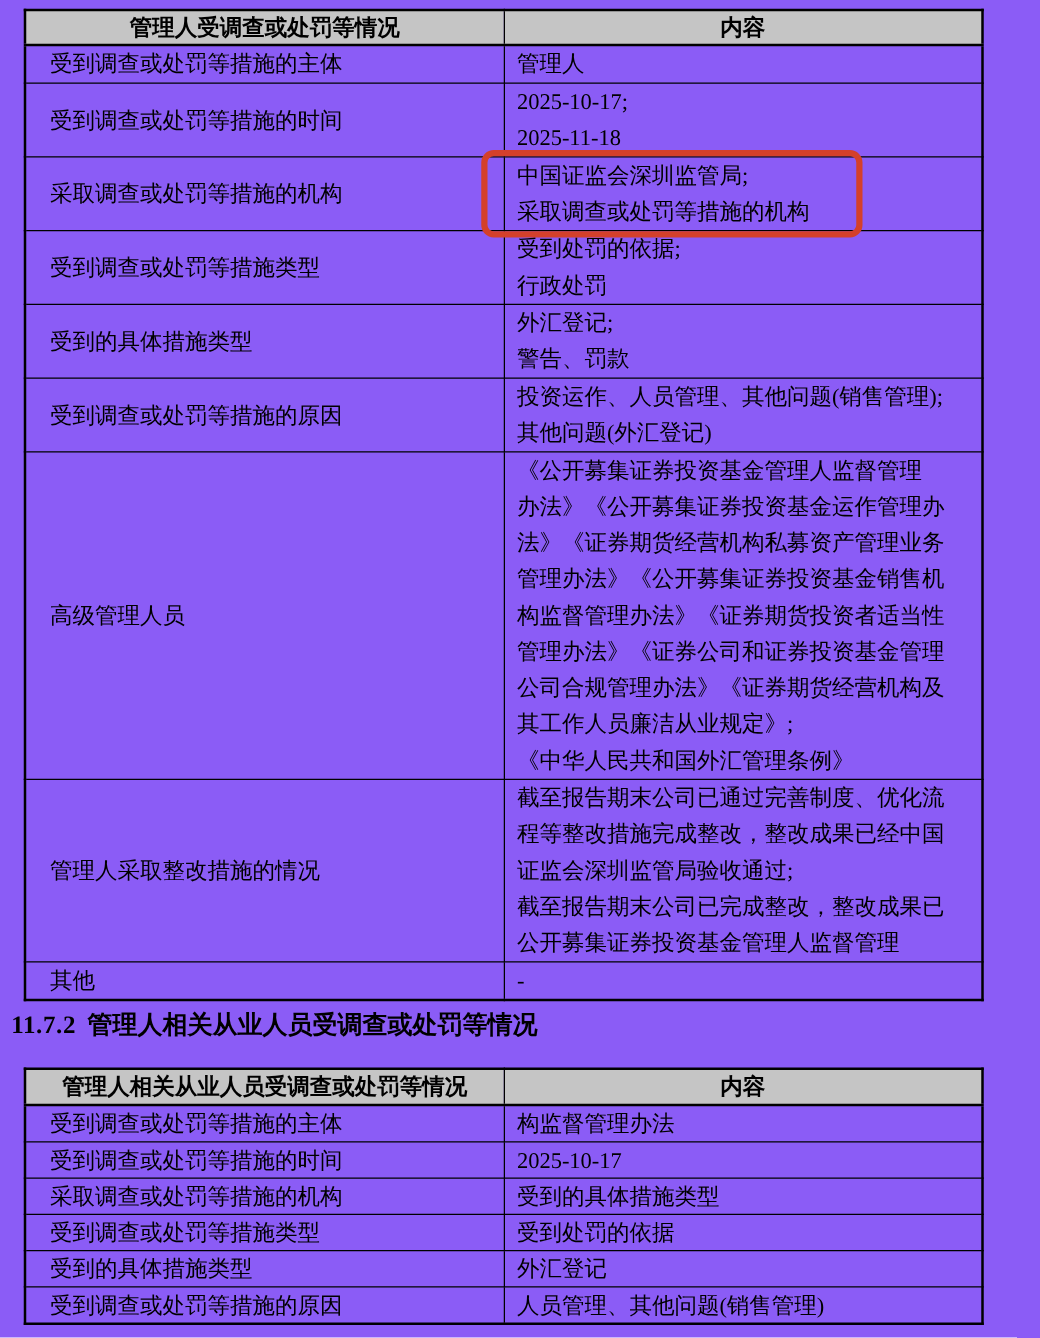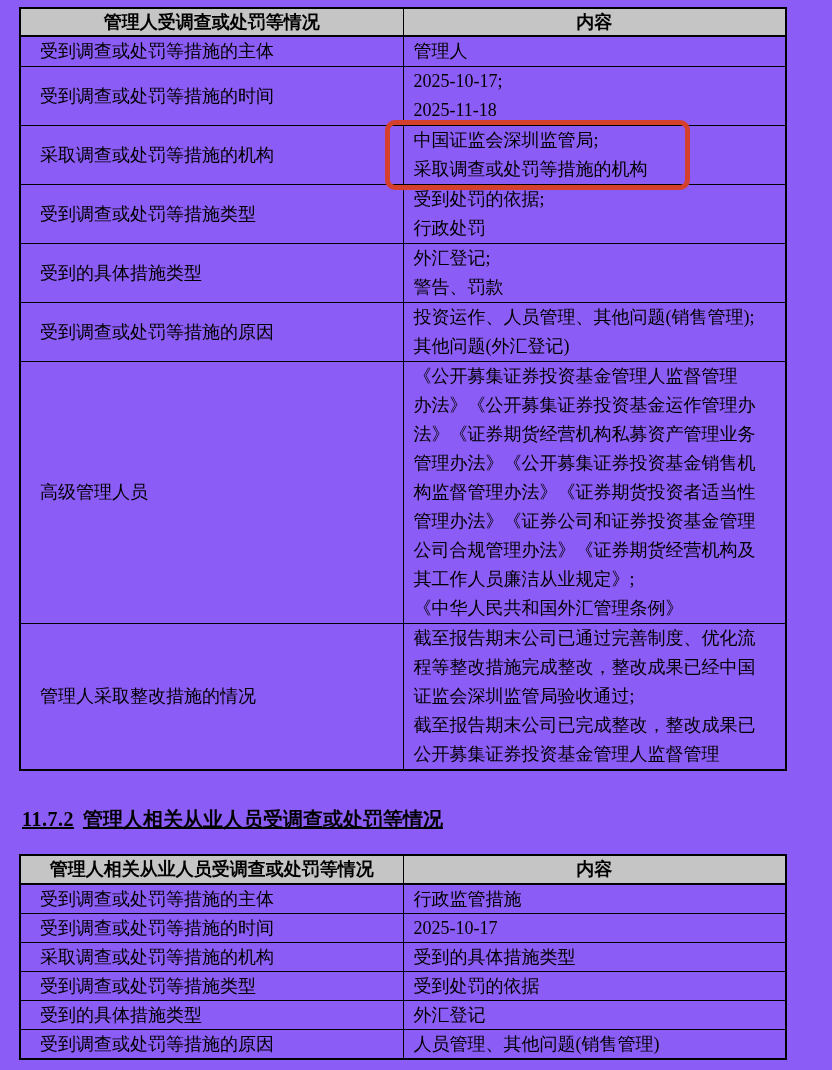--- a/index.html
+++ b/index.html
@@ -45,26 +45,25 @@
   td.value {
     padding-left: 10px;
     padding-right: 2px;
     vertical-align: middle;
     line-height: 29px;
     white-space: pre-line;
   }
   #table2 td.label, #table2 td.value { line-height: 28px; height: 28px; }
   .section-heading {
     position: absolute;
-    left: 22px;
+    left: 9px;
     top: 806px;
     font-size: 20px;
     font-weight: bold;
     white-space: nowrap;
-    text-decoration: underline;
   }
   .section-heading .num { margin-right: 9px; letter-spacing: 0.5px; }
   .highlight-box {
     position: absolute;
     left: 385px;
     top: 120px;
     width: 295px;
     height: 60px;
     border: 5px solid #d4402b;
     border-radius: 10px;
@@ -131,20 +130,24 @@
 《中华人民共和国外汇管理条例》</td>
       </tr>
       <tr>
         <td class="label">管理人采取整改措施的情况</td>
         <td class="value">截至报告期末公司已通过完善制度、优化流
 程等整改措施完成整改，整改成果已经中国
 证监会深圳监管局验收通过;
 截至报告期末公司已完成整改，整改成果已
 公开募集证券投资基金管理人监督管理</td>
       </tr>
+      <tr>
+        <td class="label">其他</td>
+        <td class="value">-</td>
+      </tr>
     </tbody>
   </table>
 
   <div class="highlight-box" style="border-color: rgb(212, 64, 43);"></div>
 
   <div class="section-heading">
     <span class="num">11.7.2</span><span>管理人相关从业人员受调查或处罚等情况</span>
   </div>
 
   <table class="doc-table" id="table2">
@@ -154,21 +157,21 @@
       </colgroup>
     <thead>
       <tr>
         <th style="background-color: rgb(197, 197, 197);">管理人相关从业人员受调查或处罚等情况</th>
         <th style="background-color: rgb(197, 197, 197);">内容</th>
       </tr>
     </thead>
     <tbody>
       <tr>
         <td class="label">受到调查或处罚等措施的主体</td>
-        <td class="value">行政监管措施</td>
+        <td class="value">构监督管理办法</td>
       </tr>
       <tr>
         <td class="label">受到调查或处罚等措施的时间</td>
         <td class="value">2025-10-17</td>
       </tr>
       <tr>
         <td class="label">采取调查或处罚等措施的机构</td>
         <td class="value">受到的具体措施类型</td>
       </tr>
       <tr>

